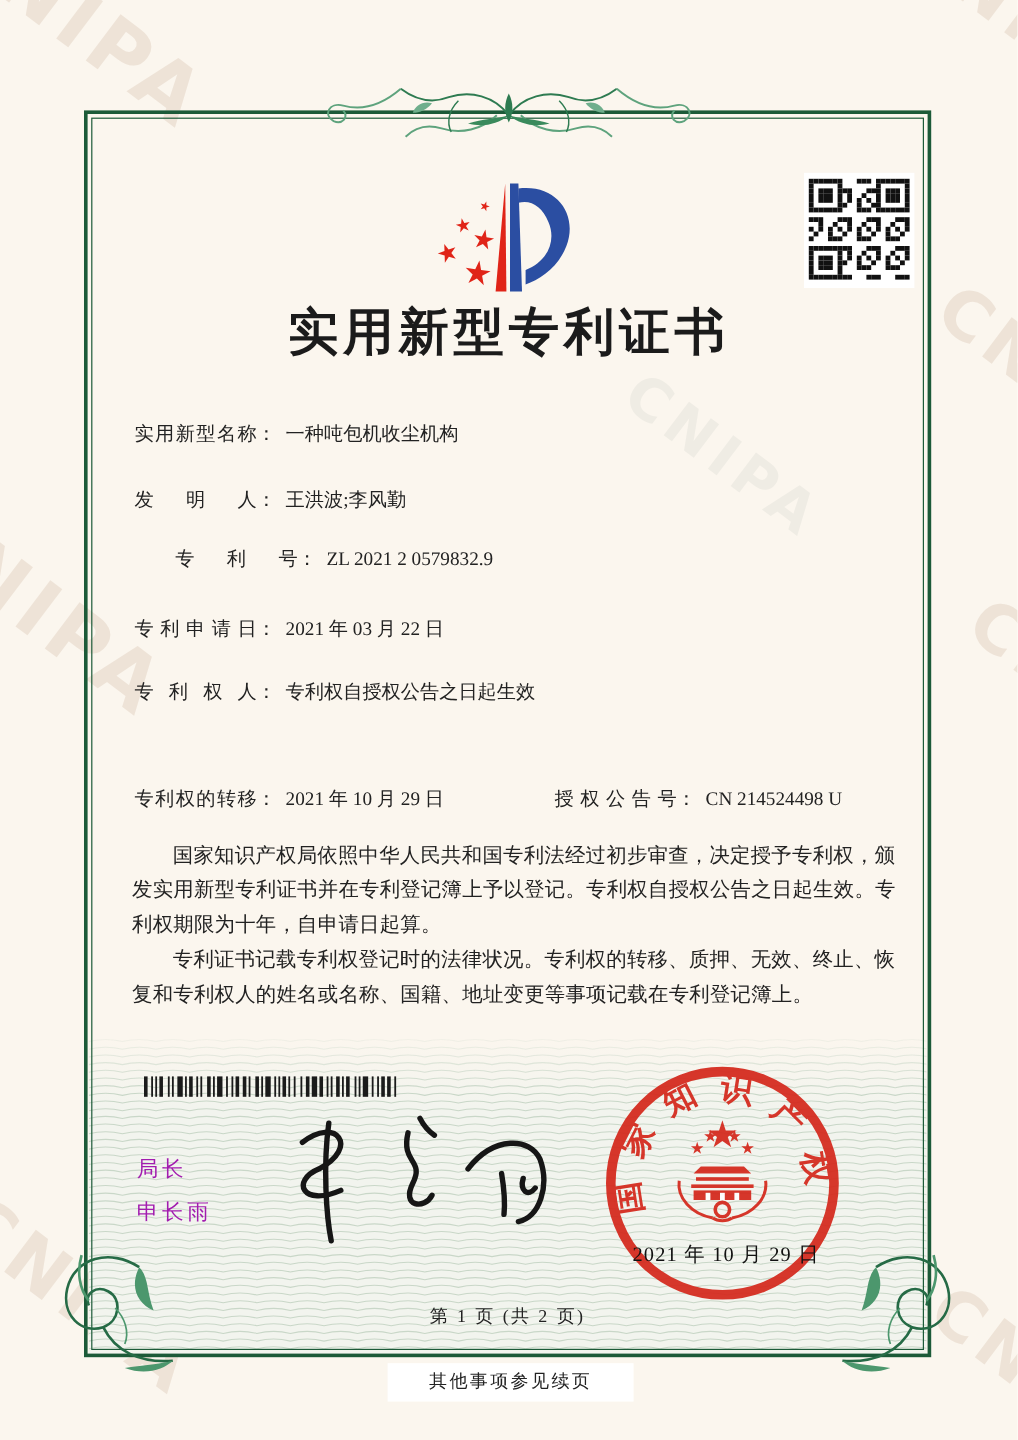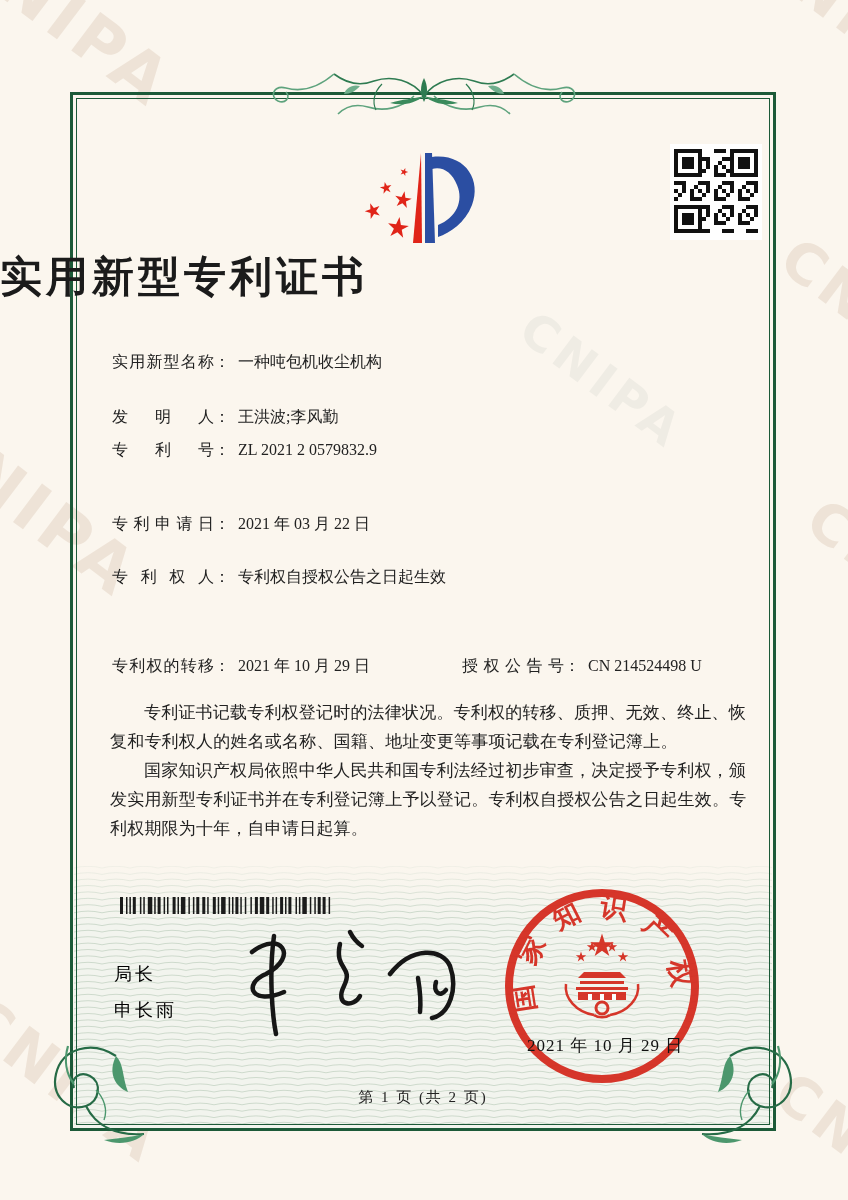--- a/index.html
+++ b/index.html
@@ -5,33 +5,33 @@
   html,body{margin:0;padding:0;}
   .page{position:relative;width:848px;height:1200px;background:#fbf6ee;overflow:hidden;
         font-family:"Liberation Serif","DejaVu Serif",serif;color:#222;}
   .wm{position:absolute;font-family:"DejaVu Sans",sans-serif;font-weight:700;
       transform:rotate(37deg);letter-spacing:6px;color:#eee3d7;user-select:none;white-space:nowrap;}
   .wm.gray{color:#efece4;}
   .frame-outer{position:absolute;left:70px;top:92px;width:706px;height:1039px;
       border:3px solid #1c5a38;box-sizing:border-box;}
   .frame-inner{position:absolute;left:3px;top:3px;right:3px;bottom:3px;border:1px solid #1c5a38;}
   .certnum{position:absolute;left:113px;top:149px;font-size:17px;letter-spacing:1px;}
-  .title{position:absolute;left:0;top:249px;width:100%;
+  .title{position:absolute;left:0;top:249px;width:100%;text-align:center;
       font-size:42px;font-weight:700;letter-spacing:4px;color:#1b1b1b;}
   .row{position:absolute;left:112px;font-size:16px;white-space:nowrap;}
   .lab{display:inline-block;width:102px;text-align:justify;text-align-last:justify;vertical-align:bottom;}
   .col{margin-right:8px;}
   .grant2{position:absolute;left:350px;top:0;}
   .paras{position:absolute;left:110px;top:698px;width:644px;font-size:17px;line-height:29px;}
   .paras p{margin:0;text-indent:2em;letter-spacing:0.2px;}
   .band{position:absolute;left:74px;top:866px;width:698px;height:264px;overflow:hidden;
       background:linear-gradient(180deg,rgba(242,244,238,0) 0%,#f2f4ee 22%);}
   .qrbox{position:absolute;left:670px;top:144px;width:92px;height:96px;background:#fff;}
   .director{position:absolute;left:114px;font-family:"Liberation Sans","DejaVu Sans",sans-serif;
-      font-size:18px;letter-spacing:3px;color:#000000;}
+      font-size:18px;letter-spacing:3px;color:#a21caf;}
   .sealdate{position:absolute;left:527px;top:1034px;font-size:17px;letter-spacing:1px;color:#111;}
   .pageno{position:absolute;left:70px;top:1088px;width:706px;text-align:center;font-size:15px;letter-spacing:2px;}
   .note{position:absolute;left:323px;top:1136px;width:205px;height:32px;background:#ffffff;
       text-align:center;line-height:32px;font-size:15px;letter-spacing:2px;}
   svg{position:absolute;overflow:visible;}
 </style>
 </head>
 <body>
 
 <div class="page">
@@ -360,39 +360,39 @@
   </div>
 
   <div class="title">实用新型专利证书</div>
 
   <div class="row" style="top:352px;">
     <span class="lab">实用新型名称</span><span class="col">：</span><span>一种吨包机收尘机构</span>
   </div>
   <div class="row" style="top:407px;">
     <span class="lab">发明人</span><span class="col">：</span><span>王洪波;李风勤</span>
   </div>
-  <div class="row" style="top:440px;">
+  <div class="row" style="top:456px;margin-left:34px;">
     <span class="lab">专利号</span><span class="col">：</span><span>ZL 2021 2 0579832.9</span>
   </div>
   <div class="row" style="top:514px;">
     <span class="lab">专利申请日</span><span class="col">：</span><span>2021 年 03 月 22 日</span>
   </div>
   <div class="row" style="top:567px;">
     <span class="lab">专利权人</span><span class="col">：</span><span>专利权自授权公告之日起生效</span>
   </div>
   <div class="row" style="top:656px;">
     <span class="lab">专利权的转移</span><span class="col">：</span><span>2021 年 10 月 29 日</span>
     <span class="grant2">
       <span class="lab">授权公告号</span><span class="col">：</span><span>CN 214524498 U</span>
     </span>
   </div>
 
   <div class="paras">
+    <p>国家知识产权局依照中华人民共和国专利法经过初步审查，决定授予专利权，颁发实用新型专利证书并在专利登记簿上予以登记。专利权自授权公告之日起生效。专利权期限为十年，自申请日起算。</p>
     <p>专利证书记载专利权登记时的法律状况。专利权的转移、质押、无效、终止、恢复和专利权人的姓名或名称、国籍、地址变更等事项记载在专利登记簿上。</p>
-    <p>国家知识产权局依照中华人民共和国专利法经过初步审查，决定授予专利权，颁发实用新型专利证书并在专利登记簿上予以登记。专利权自授权公告之日起生效。专利权期限为十年，自申请日起算。</p>
   </div>
 
   <svg id="barcode" width="218" height="17" style="left:120px;top:897px;">
       <rect x="0" y="0" width="3" height="17" fill="#1b1b1b"></rect>
       <rect x="6" y="0" width="1.5" height="17" fill="#1b1b1b"></rect>
       <rect x="9.4" y="0" width="1.5" height="17" fill="#1b1b1b"></rect>
       <rect x="12.8" y="0" width="3" height="17" fill="#1b1b1b"></rect>
       <rect x="19.900000000000002" y="0" width="1.5" height="17" fill="#1b1b1b"></rect>
       <rect x="23.300000000000004" y="0" width="1.5" height="17" fill="#1b1b1b"></rect>
       <rect x="27.800000000000004" y="0" width="4.5" height="17" fill="#1b1b1b"></rect>
@@ -476,14 +476,15 @@
       <path d="M64,98 C62,112 74,126 92,129" fill="none" stroke="#d4281c" stroke-width="2.5"></path>
       <path d="M136,98 C138,112 126,126 108,129" fill="none" stroke="#d4281c" stroke-width="2.5"></path>
       <path d="M92,129 C96,132 104,132 108,129" fill="none" stroke="#d4281c" stroke-width="2.5"></path>
     </g>
   </svg>
 
   <div class="sealdate">2021 年 10 月 29 日</div>
 
   <div class="pageno">第 1 页 (共 2 页)</div>
 
+  <div class="note">其他事项参见续页</div>
 
 </div>
 
 </body></html>

